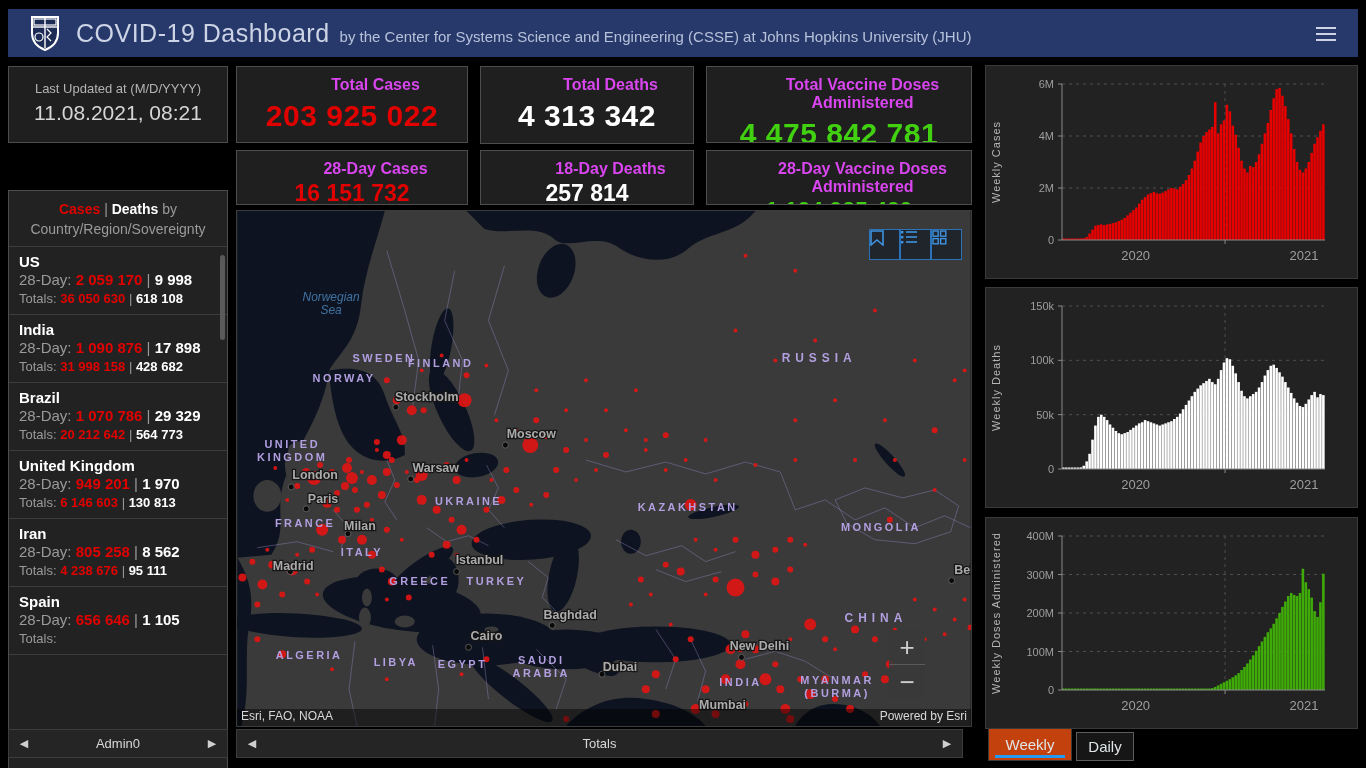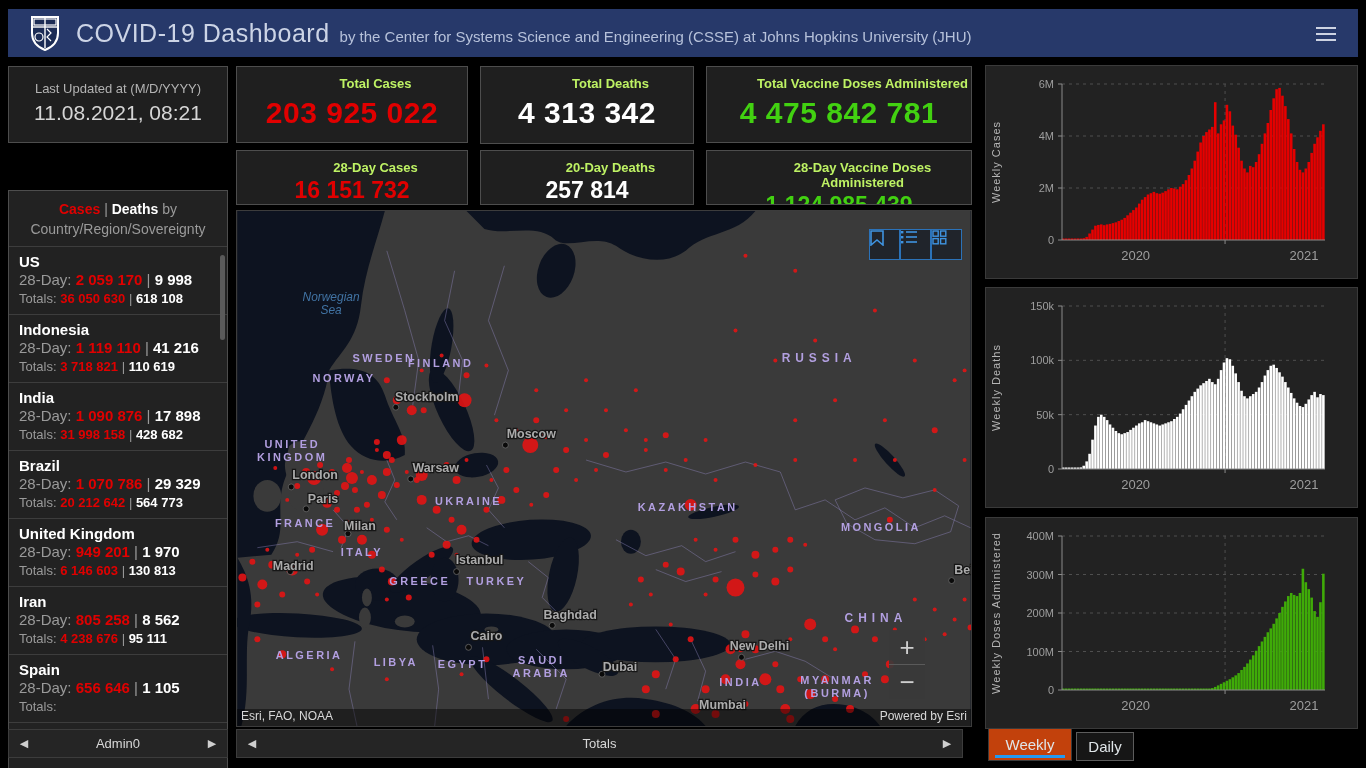--- a/index.html
+++ b/index.html
@@ -15,21 +15,21 @@
   #hamburger{position:absolute;right:22px;top:14px;width:20px;height:16px;cursor:pointer;}
   #hamburger div{height:2px;background:#cdd3e2;margin:4px 0;}
 
   
   #last-updated{left:8px;top:66px;width:220px;height:77px;text-align:center;}
   #last-updated .lbl{color:#b3b3b3;font-size:13px;margin-top:14px;}
   #last-updated .val{color:#d6d6d6;font-size:21px;margin-top:5px;}
 
   
   .stat{text-align:center;overflow:hidden;}
-  .stat .lbl{color:#bef264;font-size:13px;font-weight:bold;margin-top:9px;padding-left:47px;}
+  .stat .lbl{color:#d946ef;font-size:16px;font-weight:bold;margin-top:9px;padding-left:47px;}
   .stat .big{font-size:30px;font-weight:bold;margin-top:5px;letter-spacing:.5px;}
   .stat .small{font-size:23px;font-weight:bold;margin-top:2px;}
   .red{color:#e00000;} .white{color:#ffffff;} .green{color:#42d111;}
 
   
   #country-panel{left:8px;top:150px;width:220px;height:718px;overflow:hidden;background:#222;margin-top:40px;}
   #cp-head{text-align:center;font-size:14px;padding:8px 4px 7px 4px;border-bottom:1px solid #3d3d3d;color:#9a9a9a;line-height:20px;}
   #cp-head .cases{color:#e00000;font-weight:bold;}
   #cp-head .deaths{color:#fff;font-weight:bold;}
   .c-item{padding:6px 14px 6px 10px;border-bottom:1px solid #3d3d3d;line-height:18px;}
@@ -104,46 +104,41 @@
 </div>
 <div class="panel stat" style="left:706px;top:66px;width:266px;height:77px;">
   <div class="lbl">Total Vaccine Doses Administered</div>
   <div class="big green">4 475 842 781</div>
 </div>
 <div class="panel stat" style="left:236px;top:150px;width:232px;height:55px;">
   <div class="lbl">28-Day Cases</div>
   <div class="small red">16 151 732</div>
 </div>
 <div class="panel stat" style="left:480px;top:150px;width:214px;height:55px;">
-  <div class="lbl">20-Day Deaths</div>
+  <div class="lbl">18-Day Deaths</div>
   <div class="small white">257 814</div>
 </div>
 <div class="panel stat" style="left:706px;top:150px;width:266px;height:55px;">
   <div class="lbl">28-Day Vaccine Doses Administered</div>
   <div class="small green">1 124 985 439</div>
 </div>
 
 <div id="country-panel" class="panel">
   <div id="cp-head">
     <span class="cases">Cases</span>
     <span>|</span>
     <span class="deaths">Deaths</span>
     <span>by</span><br>
     <span>Country/Region/Sovereignty</span>
   </div>
   <div id="country-list">
       <div class="c-item">
         <div class="c-name">US</div>
         <div class="c-d28">28-Day: <b class="r">2&nbsp;059&nbsp;170</b> | <b class="w">9&nbsp;998</b></div>
         <div class="c-tot">Totals: <b class="r">36&nbsp;050&nbsp;630</b> | <b class="w">618&nbsp;108</b></div>
-      </div>
-      <div class="c-item">
-        <div class="c-name">Indonesia</div>
-        <div class="c-d28">28-Day: <b class="r">1&nbsp;119&nbsp;110</b> | <b class="w">41&nbsp;216</b></div>
-        <div class="c-tot">Totals: <b class="r">3&nbsp;718&nbsp;821</b> | <b class="w">110&nbsp;619</b></div>
       </div>
       <div class="c-item">
         <div class="c-name">India</div>
         <div class="c-d28">28-Day: <b class="r">1&nbsp;090&nbsp;876</b> | <b class="w">17&nbsp;898</b></div>
         <div class="c-tot">Totals: <b class="r">31&nbsp;998&nbsp;158</b> | <b class="w">428&nbsp;682</b></div>
       </div>
       <div class="c-item">
         <div class="c-name">Brazil</div>
         <div class="c-d28">28-Day: <b class="r">1&nbsp;070&nbsp;786</b> | <b class="w">29&nbsp;329</b></div>
         <div class="c-tot">Totals: <b class="r">20&nbsp;212&nbsp;642</b> | <b class="w">564&nbsp;773</b></div>

